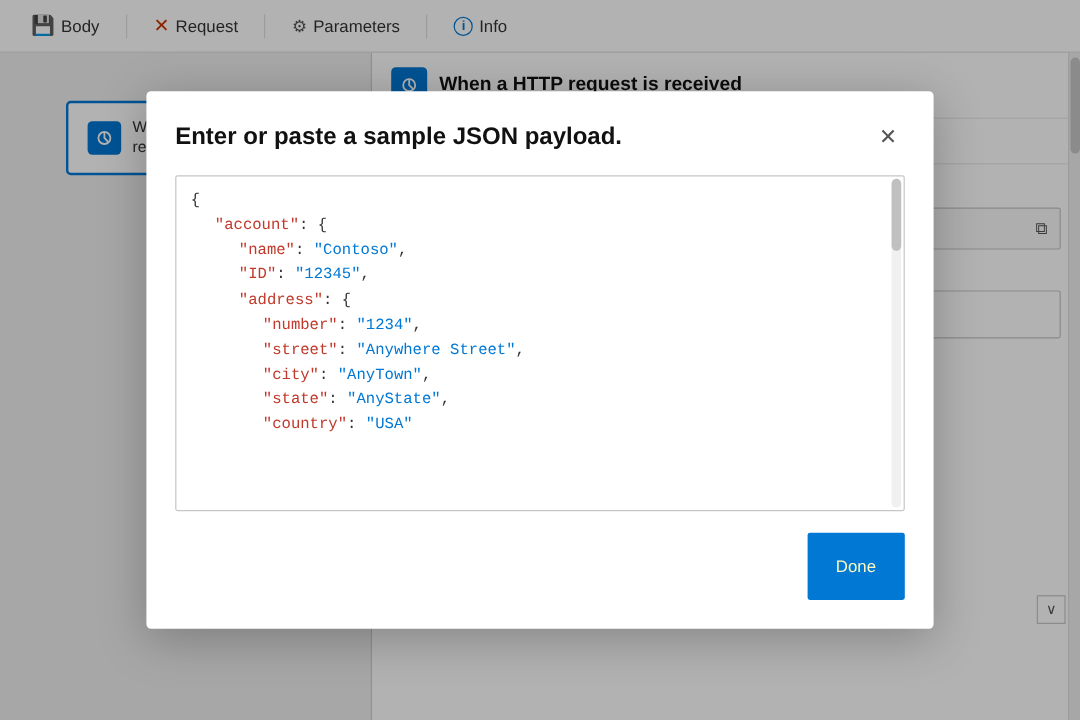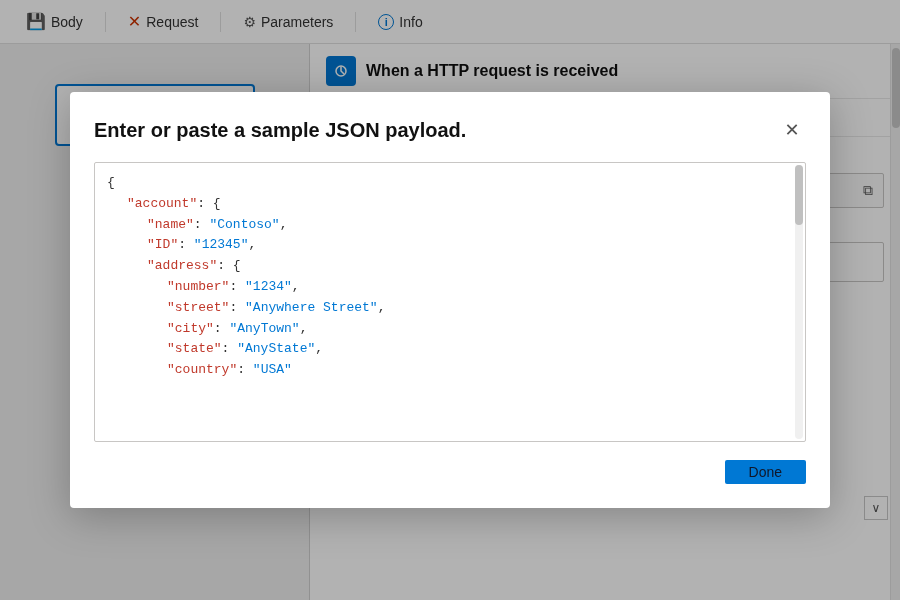--- a/index.html
+++ b/index.html
@@ -265,21 +265,21 @@
       background: rgba(0,0,0,0.3);
       z-index: 100;
       display: flex;
       align-items: center;
       justify-content: center;
     }
     .modal {
       background: #fff;
       border-radius: 4px;
       box-shadow: 0 8px 40px rgba(0,0,0,0.25);
-      width: 760px;
+      width: 656px;
       max-height: 520px;
       display: flex;
       flex-direction: column;
       padding: 24px;
       position: relative;
     }
     .modal-header {
       display: flex;
       align-items: center;
       justify-content: space-between;
@@ -338,23 +338,23 @@
     .json-indent-1 { padding-left: 20px; }
     .json-indent-2 { padding-left: 40px; }
     .json-indent-3 { padding-left: 60px; }
 
     .modal-footer {
       display: flex;
       justify-content: flex-end;
     }
     .done-btn {
       background: #0078d4;
-      color: #0f172a;
+      color: #fef9c3;
       border: none;
-      padding: 4px 24px;
+      padding: 20px 24px;
       font-size: 14px;
       font-weight: 500;
       border-radius: 2px;
       cursor: pointer;
     }
   </style>
 </head>
 <body>
 
 <div class="toolbar">

